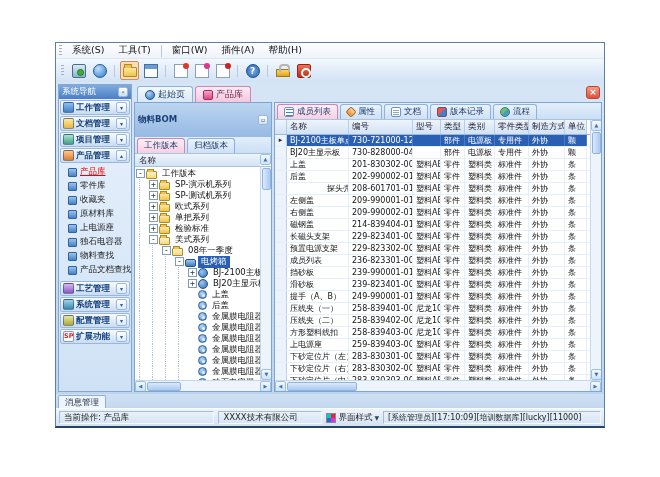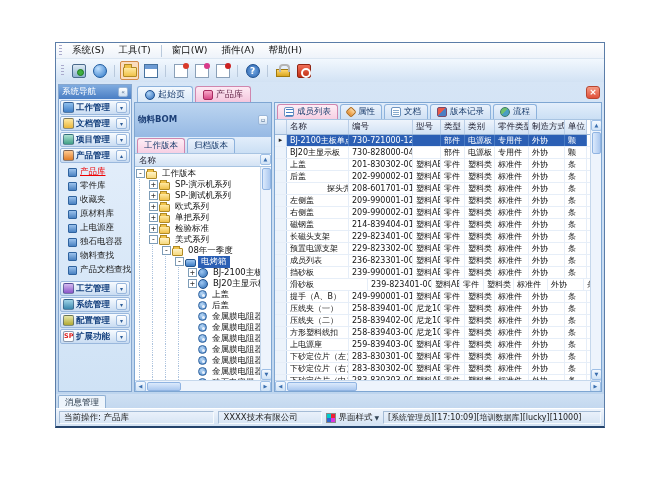--- a/index.html
+++ b/index.html
@@ -639,21 +639,21 @@
                     <span class="td" style="width: 64px;">239-990001-01X</span>
                     <span class="td" style="width: 28px;">塑料ABS</span>
                     <span class="td" style="width: 24px;">零件</span>
                     <span class="td" style="width: 30px;">塑料类</span>
                     <span class="td" style="width: 34px;">标准件</span>
                     <span class="td" style="width: 36px;">外协</span>
                     <span class="td" style="width: 22px;">条</span>
                   </div>
                   <div class="tr2">
                     <span class="tdi"></span>
-                    <span class="td" style="width: 81px;">滑砂板</span>
+                    <span class="td" style="width: 62px;">滑砂板</span>
                     <span class="td" style="width: 64px;">239-823401-00X</span>
                     <span class="td" style="width: 28px;">塑料ABS</span>
                     <span class="td" style="width: 24px;">零件</span>
                     <span class="td" style="width: 30px;">塑料类</span>
                     <span class="td" style="width: 34px;">标准件</span>
                     <span class="td" style="width: 36px;">外协</span>
                     <span class="td" style="width: 22px;">条</span>
                   </div>
                   <div class="tr2">
                     <span class="tdi"></span>

